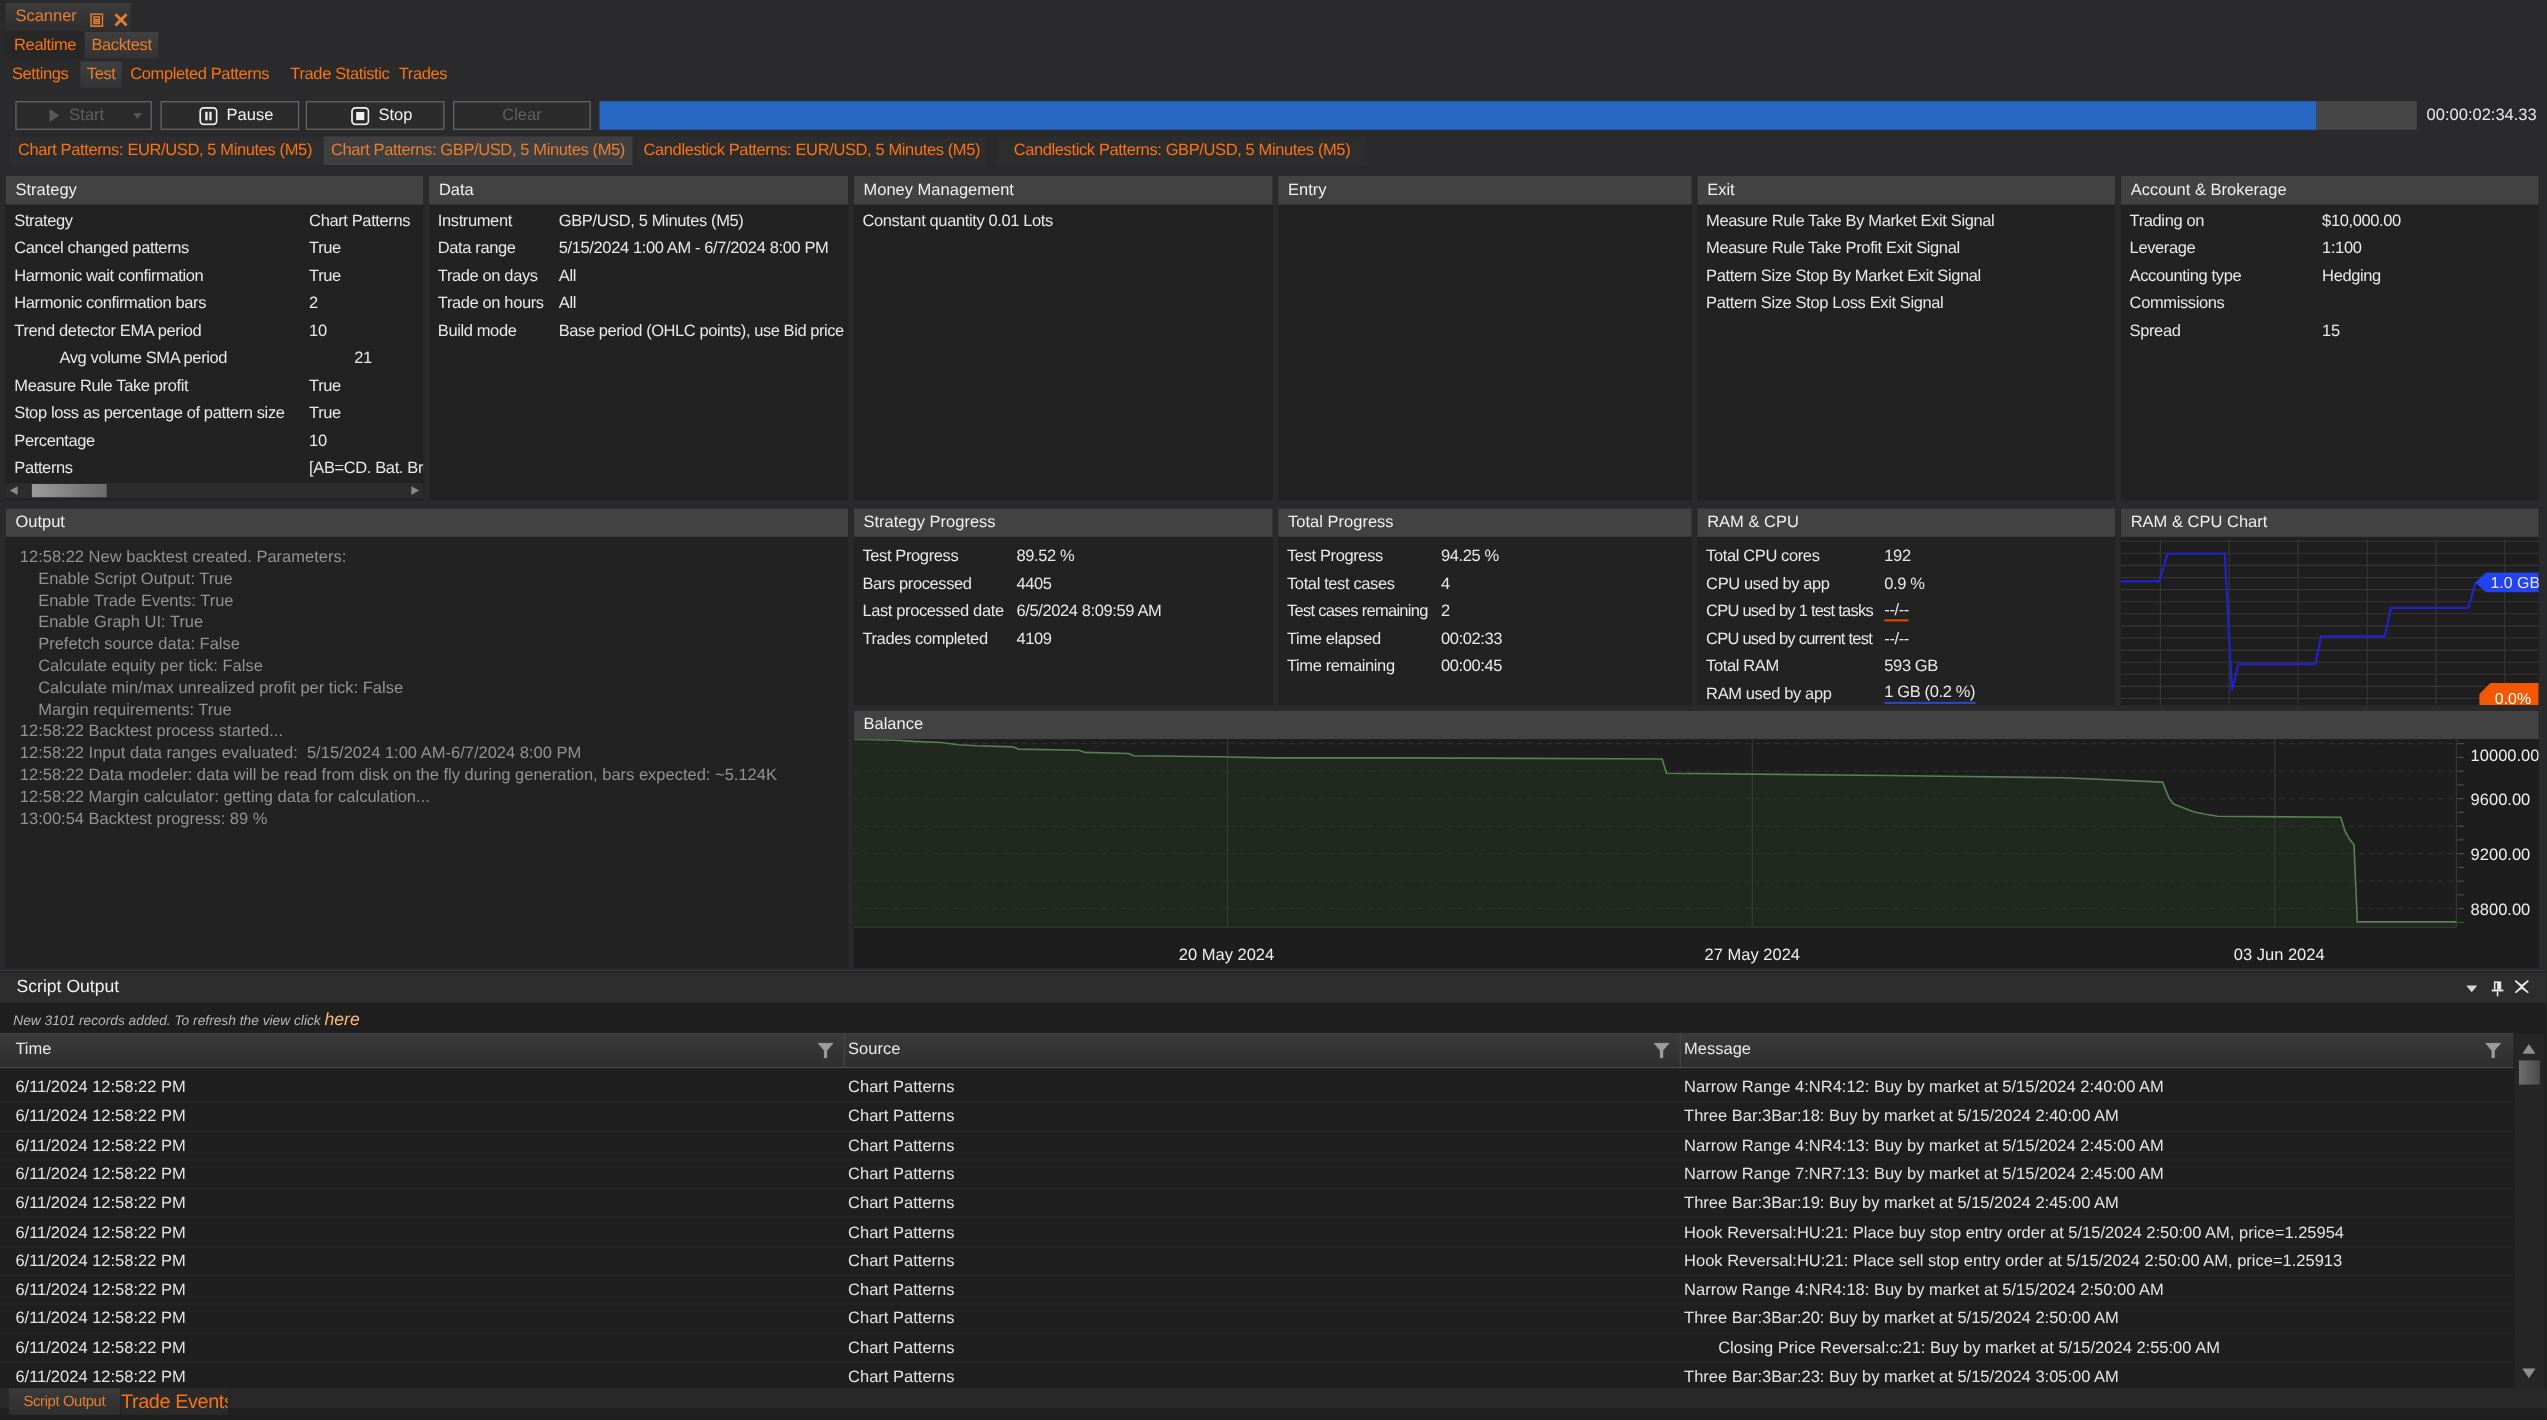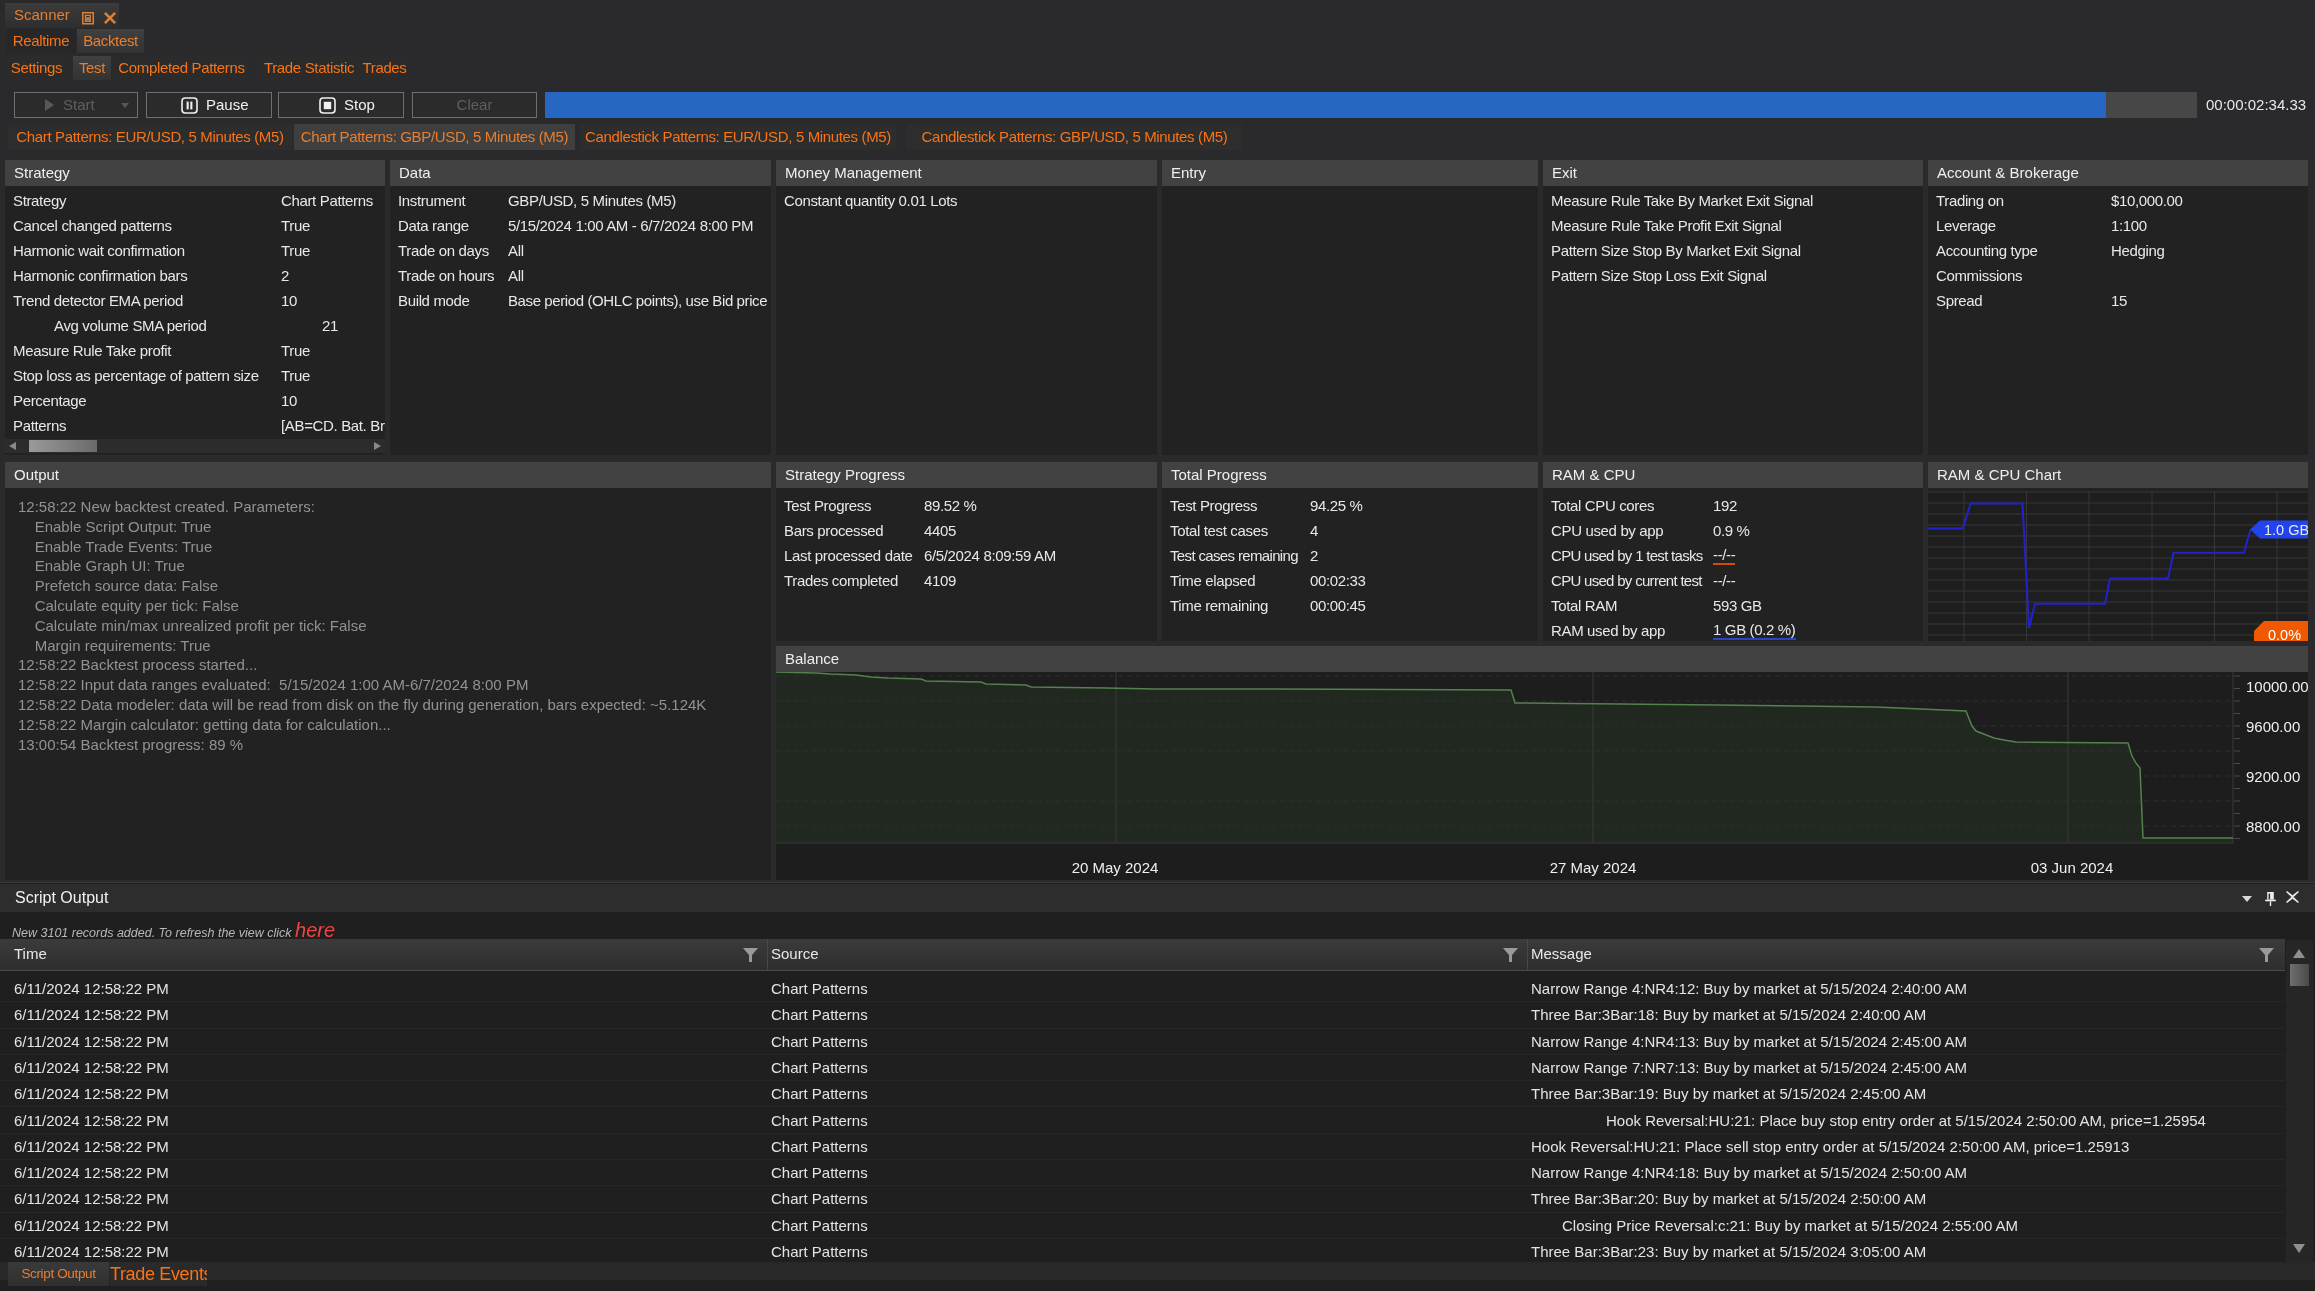--- a/index.html
+++ b/index.html
@@ -253,21 +253,21 @@
       <svg style="position:absolute;left:2264px;top:8px;" width="13" height="14" viewBox="0 0 13 14">
         <rect x="3.2" y="0" width="6.6" height="7.6" fill="#ececec"></rect>
         <rect x="4.6" y="1.6" width="1.5" height="6" fill="#2d2d2d"></rect>
         <rect x="1.2" y="7.6" width="10.6" height="1.7" fill="#ececec"></rect>
         <rect x="5.8" y="9.3" width="1.4" height="4.7" fill="#ececec"></rect>
       </svg>
       <svg style="position:absolute;left:2286px;top:7px;" width="13" height="12" viewBox="0 0 13 12">
         <path d="M1 0 L6.5 4.2 L12 0 L13 1 L7.6 6 L13 11 L12 12 L6.5 7.8 L1 12 L0 11 L5.4 6 L0 1 Z" fill="#e8e8e8"></path>
       </svg>
     </div>
-    <div class="abs" style="left:12px;top:36px;font-size:12.5px;font-style:italic;color:#b8b8b8;">New 3101 records added. To refresh the view click <span style="color:#ef4444;font-size:20px;">here</span></div>
+    <div class="abs" style="left:12px;top:36px;font-size:12.5px;font-style:italic;color:#b8b8b8;">New 3101 records added. To refresh the view click <span style="color:#fdba74;font-size:16px;">here</span></div>
 
     <div class="abs" style="left:0;top:56px;width:2285px;height:32px;background:linear-gradient(#3b3b3b,#2e2e2e);border-bottom:1px solid #4a4a50;">
       <span style="position:absolute;left:14px;top:6px;">Time</span>
       <span style="position:absolute;left:771px;top:6px;">Source</span>
       <span style="position:absolute;left:1531px;top:6px;">Message</span>
       <svg style="position:absolute;left:743px;top:9px;" width="15" height="14" viewBox="0 0 15 14">
           <path d="M0 0 L15 0 L9 7 L9 14 L6 14 L6 7 Z" fill="#9a9a9a"></path>
         </svg>
       <svg style="position:absolute;left:1503px;top:9px;" width="15" height="14" viewBox="0 0 15 14">
           <path d="M0 0 L15 0 L9 7 L9 14 L6 14 L6 7 Z" fill="#9a9a9a"></path>
@@ -301,21 +301,21 @@
         <span style="position:absolute;left:1531px;">Narrow Range 7:NR7:13: Buy by market at 5/15/2024 2:45:00 AM</span>
       </div>
       <div style="position:absolute;left:0;top:105.2px;width:2285px;height:26.3px;line-height:26.3px;border-bottom:1px solid #272727;">
         <span style="position:absolute;left:14px;">6/11/2024 12:58:22 PM</span>
         <span style="position:absolute;left:771px;">Chart Patterns</span>
         <span style="position:absolute;left:1531px;">Three Bar:3Bar:19: Buy by market at 5/15/2024 2:45:00 AM</span>
       </div>
       <div style="position:absolute;left:0;top:131.5px;width:2285px;height:26.3px;line-height:26.3px;border-bottom:1px solid #272727;">
         <span style="position:absolute;left:14px;">6/11/2024 12:58:22 PM</span>
         <span style="position:absolute;left:771px;">Chart Patterns</span>
-        <span style="position:absolute;left:1606px;text-align:center;">Hook Reversal:HU:21: Place buy stop entry order at 5/15/2024 2:50:00 AM, price=1.25954</span>
+        <span style="position:absolute;left:1531px;text-align:center;">Hook Reversal:HU:21: Place buy stop entry order at 5/15/2024 2:50:00 AM, price=1.25954</span>
       </div>
       <div style="position:absolute;left:0;top:157.8px;width:2285px;height:26.3px;line-height:26.3px;border-bottom:1px solid #272727;">
         <span style="position:absolute;left:14px;">6/11/2024 12:58:22 PM</span>
         <span style="position:absolute;left:771px;">Chart Patterns</span>
         <span style="position:absolute;left:1531px;">Hook Reversal:HU:21: Place sell stop entry order at 5/15/2024 2:50:00 AM, price=1.25913</span>
       </div>
       <div style="position:absolute;left:0;top:184.1px;width:2285px;height:26.3px;line-height:26.3px;border-bottom:1px solid #272727;">
         <span style="position:absolute;left:14px;">6/11/2024 12:58:22 PM</span>
         <span style="position:absolute;left:771px;">Chart Patterns</span>
         <span style="position:absolute;left:1531px;">Narrow Range 4:NR4:18: Buy by market at 5/15/2024 2:50:00 AM</span>

